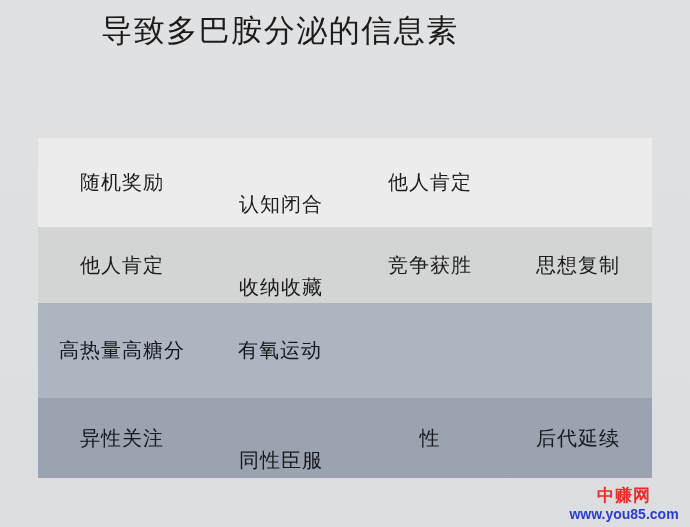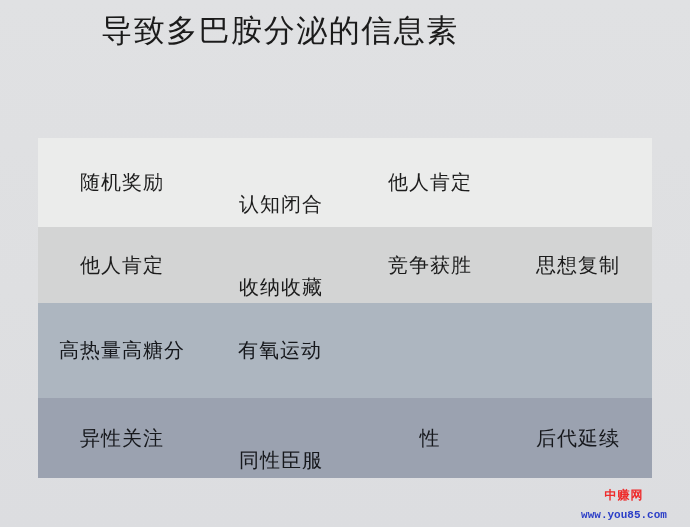--- a/index.html
+++ b/index.html
@@ -83,30 +83,30 @@
     position: absolute;
     right: 8px;
     bottom: 6px;
     width: 116px;
     text-align: center;
     line-height: 1;
   }
   .watermark .wm-cn {
     display: block;
     font-family: "DejaVu Sans", "Liberation Sans", sans-serif;
-    font-size: 12px;
+    font-size: 17px;
     font-weight: bold;
     color: #ee2b2b;
     letter-spacing: 1px;
-    margin-bottom: 9px;
+    margin-bottom: 3px;
   }
   .watermark .wm-url {
     display: block;
-    font-family: Liberation Mono, monospace;
-    font-size: 11px;
+    font-family: Liberation Sans, sans-serif;
+    font-size: 14px;
     font-weight: bold;
     color: #2b3ec7;
     letter-spacing: 0px;
   }
 </style>
 </head>
 <body>
 
 <div id="page-root">
 

